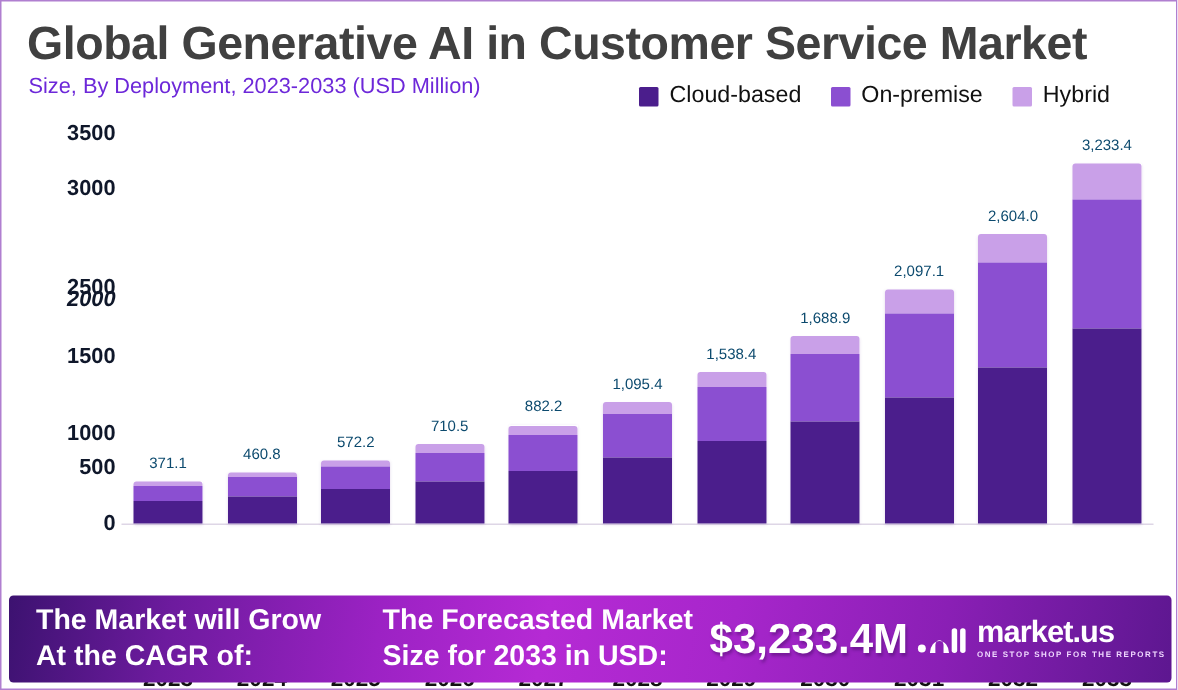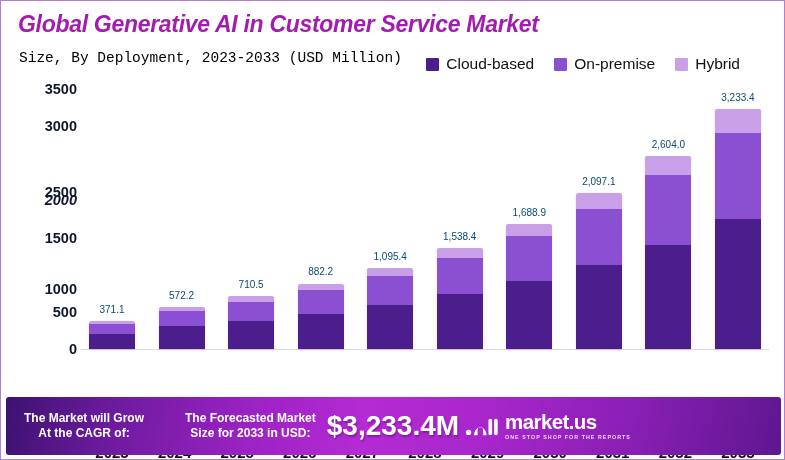--- a/index.html
+++ b/index.html
@@ -24,35 +24,33 @@
   .header {
     position: absolute;
     left: 0; top: 0;
     width: 785px;
     height: 88px;
   }
   .chart-title {
     position: absolute;
     left: 17px;
     top: 10px;
-    font-size: 23px;
-    font-weight: bold;
-    color: #a21caf;
+    font-size: 31px;
+    font-weight: bold;
+    color: #404040;
     letter-spacing: -0.3px;
     white-space: nowrap;
-    font-style: italic;
   }
   .chart-subtitle {
     position: absolute;
     left: 18px;
     top: 49px;
     font-size: 14.5px;
-    color: #000000;
-    white-space: nowrap;
-    font-family: Liberation Mono, monospace;
+    color: #6d28d9;
+    white-space: nowrap;
   }
 
   
   .legend {
     position: absolute;
     right: 46px;
     top: 54px;
     display: flex;
     align-items: center;
     gap: 20px;
@@ -182,25 +180,24 @@
     display: flex;
     align-items: center;
     overflow: hidden;
   }
   .footer-block {
     display: flex;
     align-items: center;
   }
   .footer-caption {
     color: #ffffff;
-    font-size: 12px;
+    font-size: 19px;
     font-weight: bold;
     line-height: 1.25;
     white-space: nowrap;
-    text-align: center;
   }
   .footer-value {
     color: #ffffff;
     font-weight: bold;
     white-space: nowrap;
     text-shadow: 1px 2px 2px rgba(40,5,70,0.35);
   }
   .cagr-value { font-size: 28px; margin-left: 13px; }
   .size-value { font-size: 28px; margin-left: 11px; }
   .cagr-block { margin-left: 18px; }
@@ -274,20 +271,28 @@
         <div class="y-tick" style="top: 260px;">0</div>
       </div>
     <div class="baseline"></div>
     <div class="bars" id="bars">
         <div class="bar-col">
           <div class="bar-total-label" style="bottom: 33.5674px;">371.1</div>
           <div class="bar-stack" style="height: 27.5674px;">
             <div class="seg seg-hybrid" style="height: 2.756px; background: rgb(201, 160, 232);"></div>
             <div class="seg" style="height: 9.92457px; background: rgb(139, 79, 209);"></div>
             <div class="seg" style="height: 14.8869px; background: rgb(75, 30, 140);"></div>
+          </div>
+        </div>
+        <div class="bar-col">
+          <div class="bar-total-label" style="bottom: 40.2309px;">460.8</div>
+          <div class="bar-stack" style="height: 34.2309px;">
+            <div class="seg seg-hybrid" style="height: 3.42457px; background: rgb(201, 160, 232);"></div>
+            <div class="seg" style="height: 12.324px; background: rgb(139, 79, 209);"></div>
+            <div class="seg" style="height: 18.4823px; background: rgb(75, 30, 140);"></div>
           </div>
         </div>
         <div class="bar-col">
           <div class="bar-total-label" style="bottom: 48.5063px;">572.2</div>
           <div class="bar-stack" style="height: 42.5063px;">
             <div class="seg seg-hybrid" style="height: 4.24914px; background: rgb(201, 160, 232);"></div>
             <div class="seg" style="height: 15.3029px; background: rgb(139, 79, 209);"></div>
             <div class="seg" style="height: 22.9543px; background: rgb(75, 30, 140);"></div>
           </div>
         </div>

